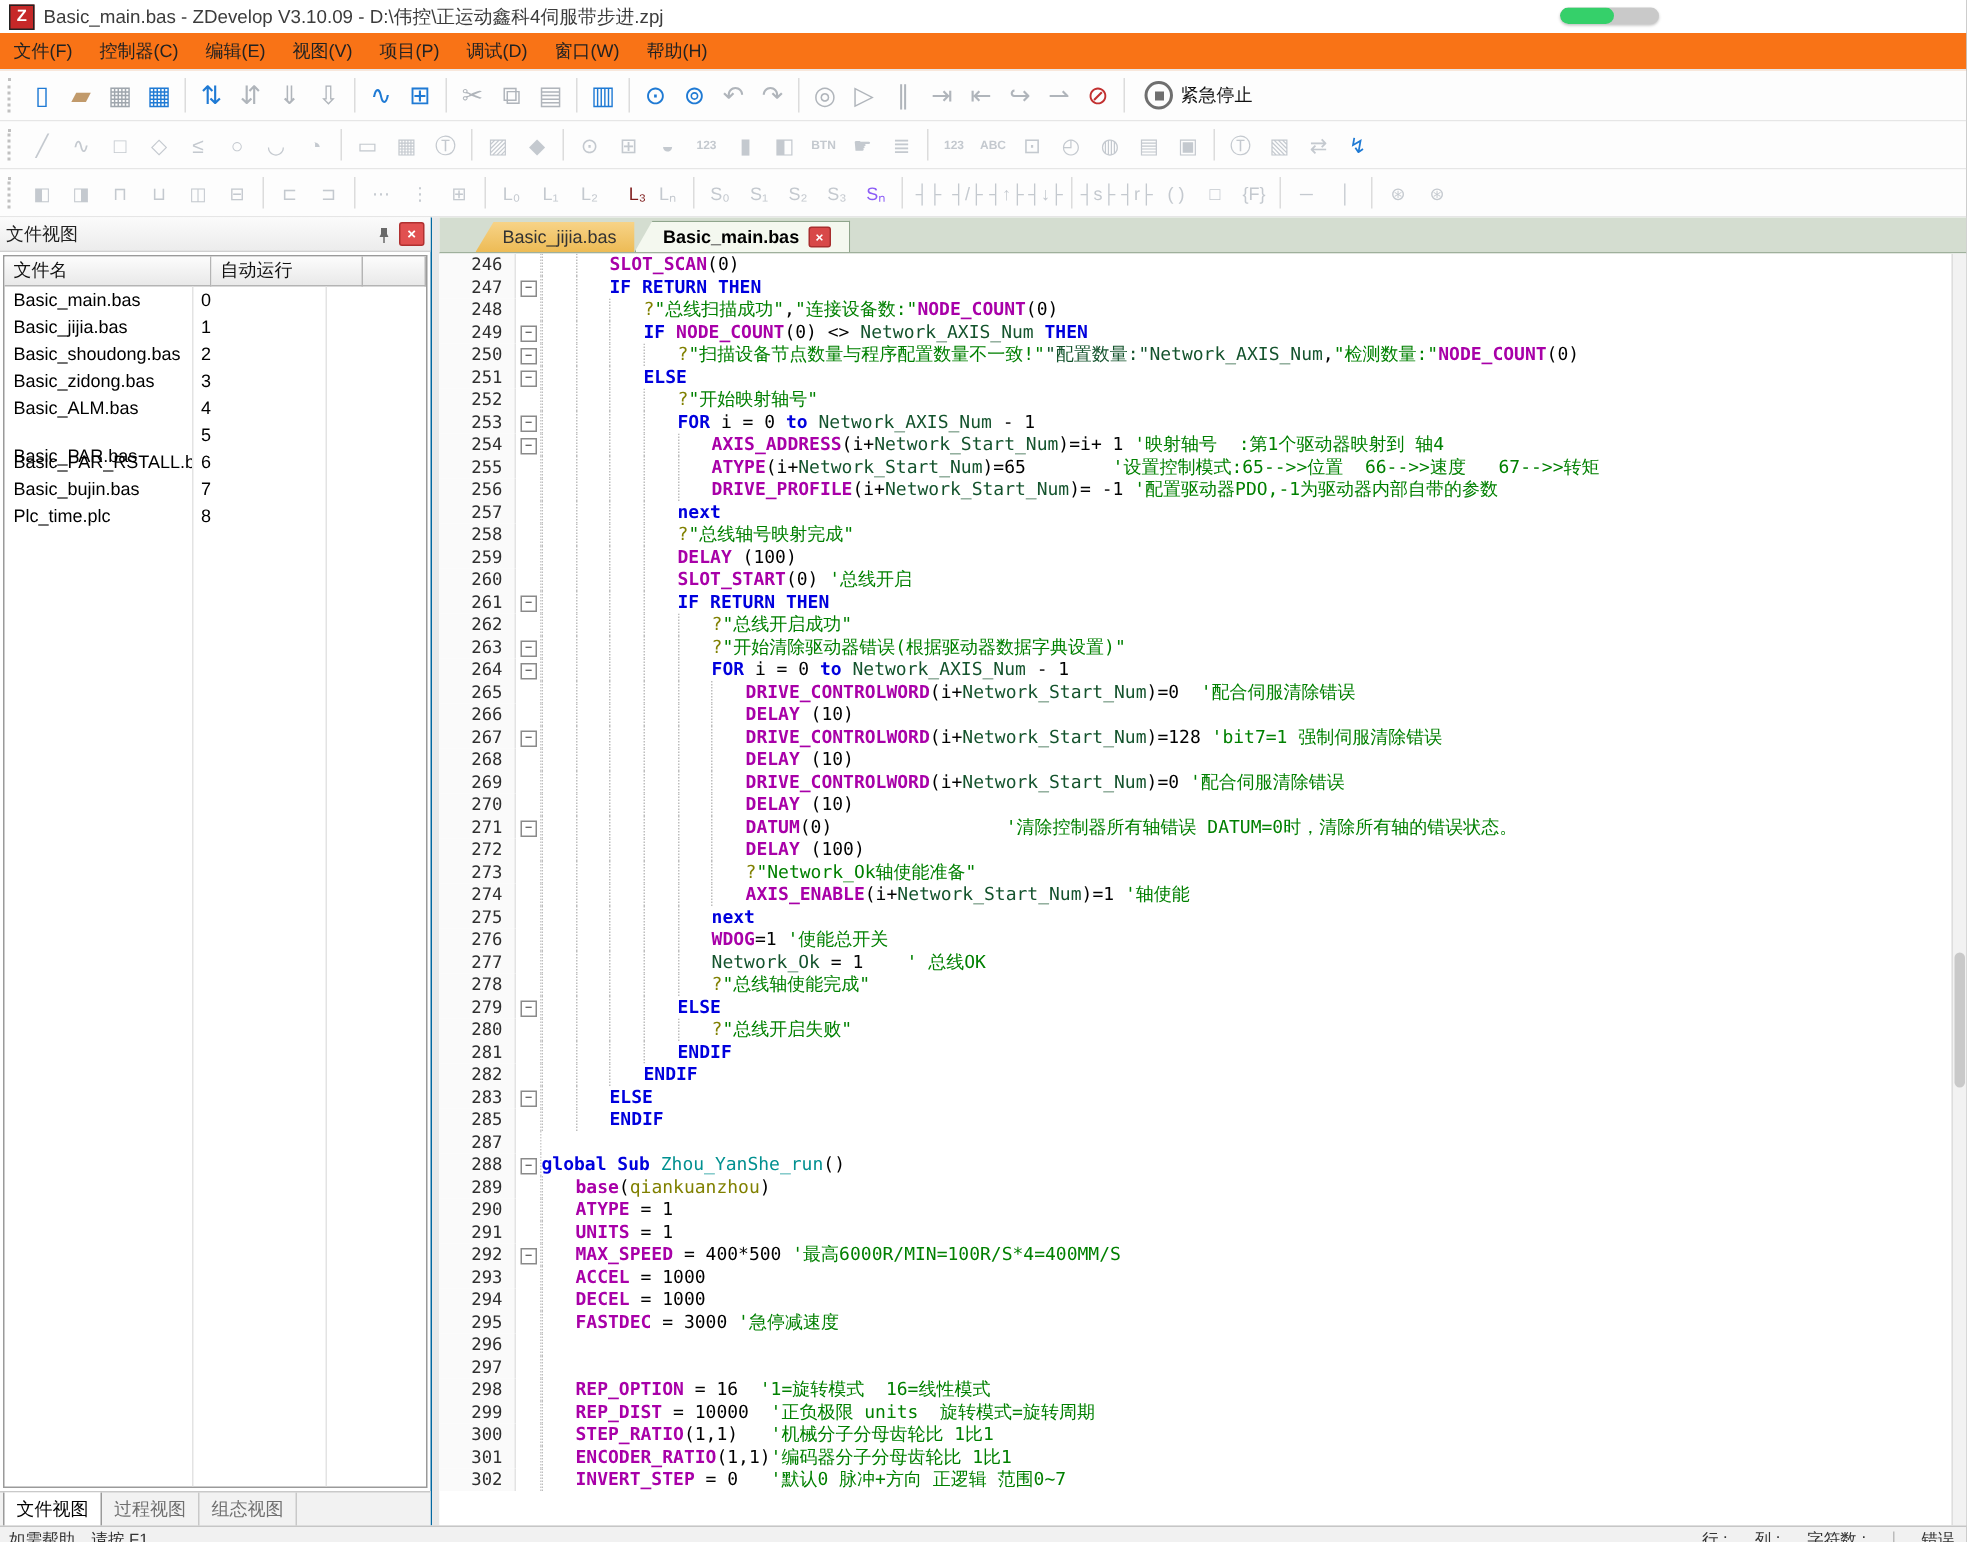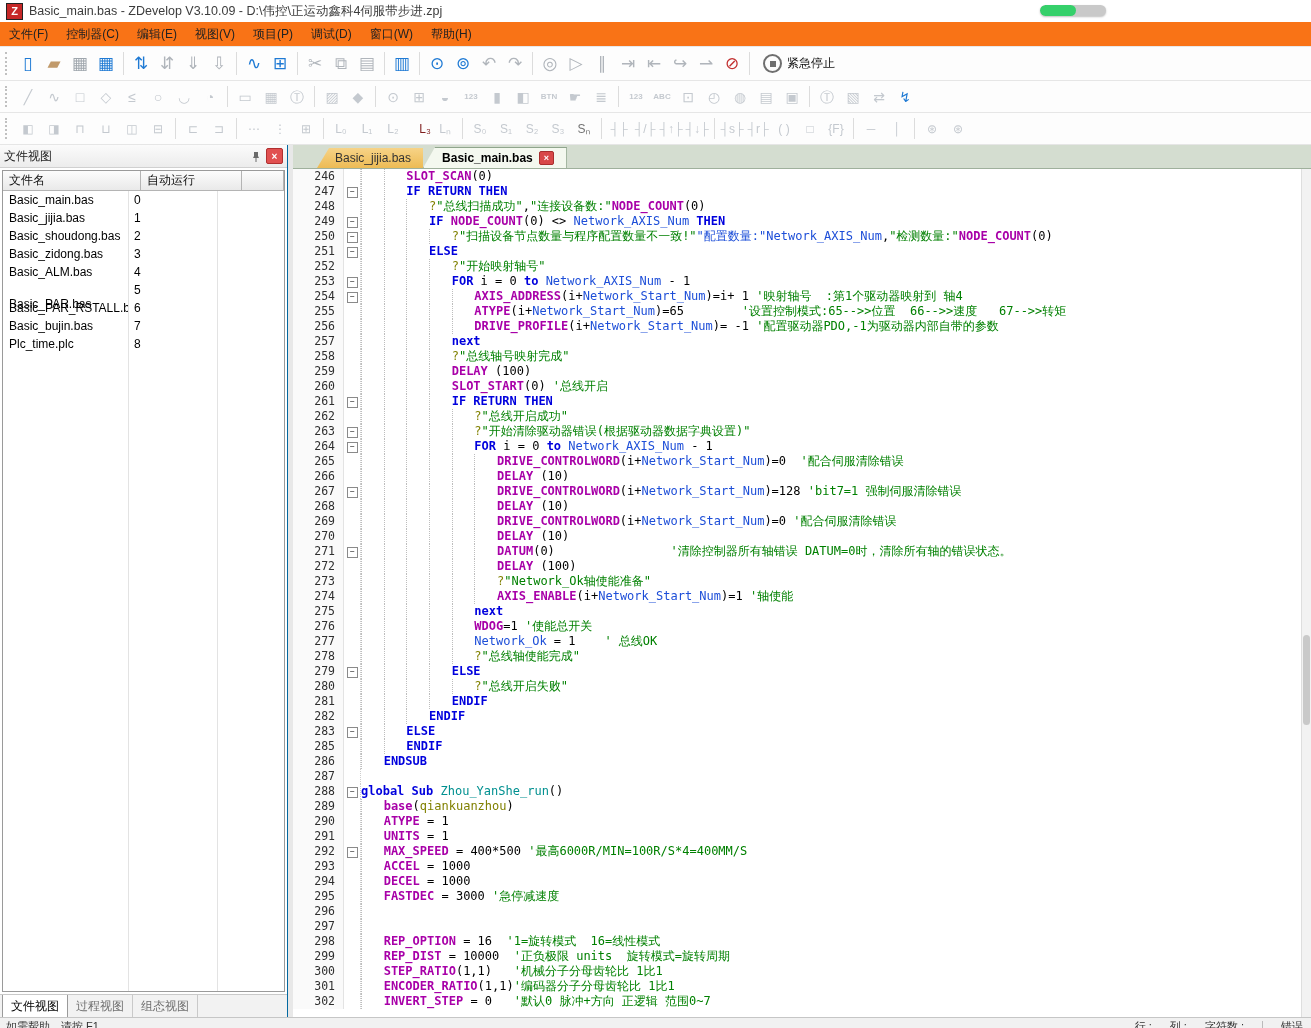--- a/index.html
+++ b/index.html
@@ -74,21 +74,21 @@
   .fm{width:16px;flex:0 0 16px;position:relative;border-right:1px dotted #cdcdcd;}
   .fm .box{position:absolute;left:3px;top:3px;width:9px;height:9px;border:1px solid #8a8a8a;background:#fff;
            font-size:8px;line-height:7px;text-align:center;color:#333;}
   .codetext{flex:1;overflow:hidden;}
   .ig{display:inline-block;width:3ch;height:15px;border-left:1px dotted #bdbdbd;vertical-align:top;}
   .k{color:#0000dd;font-weight:bold;}
   .f{color:#a800a8;font-weight:bold;}
   .s{color:#008000;}
   .c{color:#008000;}
   .q{color:#808000;}
-  .v{color:#1d4ed8;}
+  .v{color:#14532d;}
   .n{color:#009090;}
   .p{color:#000;}
   .vscroll{width:9px;flex:0 0 9px;background:#f2f2f2;border-left:1px solid #dedede;position:relative;}
   .vthumb{position:absolute;left:1px;right:1px;top:55%;height:90px;background:#c9c9c9;border-radius:4px;}
   
   .statusbar{height:16px;background:#f1f1f1;border-top:1px solid #c6c6c6;display:flex;align-items:center;
              font-size:11px;color:#333;position:relative;}
   .sb-help{padding-left:6px;}
   .sb-right{position:absolute;right:8px;display:flex;gap:18px;align-items:center;}
   .sb-sep{width:1px;height:10px;background:#bbb;}
@@ -376,21 +376,21 @@
       <span class="tbtn">
         <span class="tg" style="color: rgb(196, 201, 207);">S₁</span>
       </span>
       <span class="tbtn">
         <span class="tg" style="color: rgb(196, 201, 207);">S₂</span>
       </span>
       <span class="tbtn">
         <span class="tg" style="color: rgb(196, 201, 207);">S₃</span>
       </span>
       <span class="tbtn">
-        <span class="tg" style="color: #737373;">Sₙ</span>
+        <span class="tg" style="color: #8b5cf6;">Sₙ</span>
       </span>
       <span class="tsep"></span>
       <span class="tbtn">
         <span class="tg" style="color: rgb(196, 201, 207);">┤├</span>
       </span>
       <span class="tbtn">
         <span class="tg" style="color: rgb(196, 201, 207);">┤/├</span>
       </span>
       <span class="tbtn">
         <span class="tg" style="color: rgb(196, 201, 207);">┤↑├</span>
@@ -543,21 +543,20 @@
             <div class="cl"><span class="ln">275</span><span class="fm"></span><span class="codetext"><span class="ig"></span><span class="ig"></span><span class="ig"></span><span class="ig"></span><span class="ig"></span><span class="k">next</span></span></div>
             <div class="cl"><span class="ln">276</span><span class="fm"></span><span class="codetext"><span class="ig"></span><span class="ig"></span><span class="ig"></span><span class="ig"></span><span class="ig"></span><span class="f">WDOG</span><span class="p">=1 </span><span class="c">'使能总开关</span></span></div>
             <div class="cl"><span class="ln">277</span><span class="fm"></span><span class="codetext"><span class="ig"></span><span class="ig"></span><span class="ig"></span><span class="ig"></span><span class="ig"></span><span class="v">Network_Ok</span><span class="p"> = 1    </span><span class="c">' 总线OK</span></span></div>
             <div class="cl"><span class="ln">278</span><span class="fm"></span><span class="codetext"><span class="ig"></span><span class="ig"></span><span class="ig"></span><span class="ig"></span><span class="ig"></span><span class="q">?</span><span class="s">"总线轴使能完成"</span></span></div>
             <div class="cl"><span class="ln">279</span><span class="fm"><span class="box">−</span></span><span class="codetext"><span class="ig"></span><span class="ig"></span><span class="ig"></span><span class="ig"></span><span class="k">ELSE</span></span></div>
             <div class="cl"><span class="ln">280</span><span class="fm"></span><span class="codetext"><span class="ig"></span><span class="ig"></span><span class="ig"></span><span class="ig"></span><span class="ig"></span><span class="q">?</span><span class="s">"总线开启失败"</span></span></div>
             <div class="cl"><span class="ln">281</span><span class="fm"></span><span class="codetext"><span class="ig"></span><span class="ig"></span><span class="ig"></span><span class="ig"></span><span class="k">ENDIF</span></span></div>
             <div class="cl"><span class="ln">282</span><span class="fm"></span><span class="codetext"><span class="ig"></span><span class="ig"></span><span class="ig"></span><span class="k">ENDIF</span></span></div>
             <div class="cl"><span class="ln">283</span><span class="fm"><span class="box">−</span></span><span class="codetext"><span class="ig"></span><span class="ig"></span><span class="k">ELSE</span></span></div>
             <div class="cl"><span class="ln">285</span><span class="fm"></span><span class="codetext"><span class="ig"></span><span class="ig"></span><span class="k">ENDIF</span></span></div>
-            <div class="cl"><span class="ln">286</span><span class="fm"></span><span class="codetext"><span class="ig"></span><span class="k">ENDSUB</span></span></div>
             <div class="cl"><span class="ln">287</span><span class="fm"></span><span class="codetext"></span></div>
             <div class="cl"><span class="ln">288</span><span class="fm"><span class="box">−</span></span><span class="codetext"><span class="k">global Sub </span><span class="n">Zhou_YanShe_run</span><span class="p">()</span></span></div>
             <div class="cl"><span class="ln">289</span><span class="fm"></span><span class="codetext"><span class="ig"></span><span class="f">base</span><span class="p">(</span><span class="q">qiankuanzhou</span><span class="p">)</span></span></div>
             <div class="cl"><span class="ln">290</span><span class="fm"></span><span class="codetext"><span class="ig"></span><span class="f">ATYPE</span><span class="p"> = 1</span></span></div>
             <div class="cl"><span class="ln">291</span><span class="fm"></span><span class="codetext"><span class="ig"></span><span class="f">UNITS</span><span class="p"> = 1</span></span></div>
             <div class="cl"><span class="ln">292</span><span class="fm"><span class="box">−</span></span><span class="codetext"><span class="ig"></span><span class="f">MAX_SPEED</span><span class="p"> = 400*500 </span><span class="c">'最高6000R/MIN=100R/S*4=400MM/S</span></span></div>
             <div class="cl"><span class="ln">293</span><span class="fm"></span><span class="codetext"><span class="ig"></span><span class="f">ACCEL</span><span class="p"> = 1000</span></span></div>
             <div class="cl"><span class="ln">294</span><span class="fm"></span><span class="codetext"><span class="ig"></span><span class="f">DECEL</span><span class="p"> = 1000</span></span></div>
             <div class="cl"><span class="ln">295</span><span class="fm"></span><span class="codetext"><span class="ig"></span><span class="f">FASTDEC</span><span class="p"> = 3000 </span><span class="c">'急停减速度</span></span></div>
             <div class="cl"><span class="ln">296</span><span class="fm"></span><span class="codetext"><span class="ig"></span></span></div>

